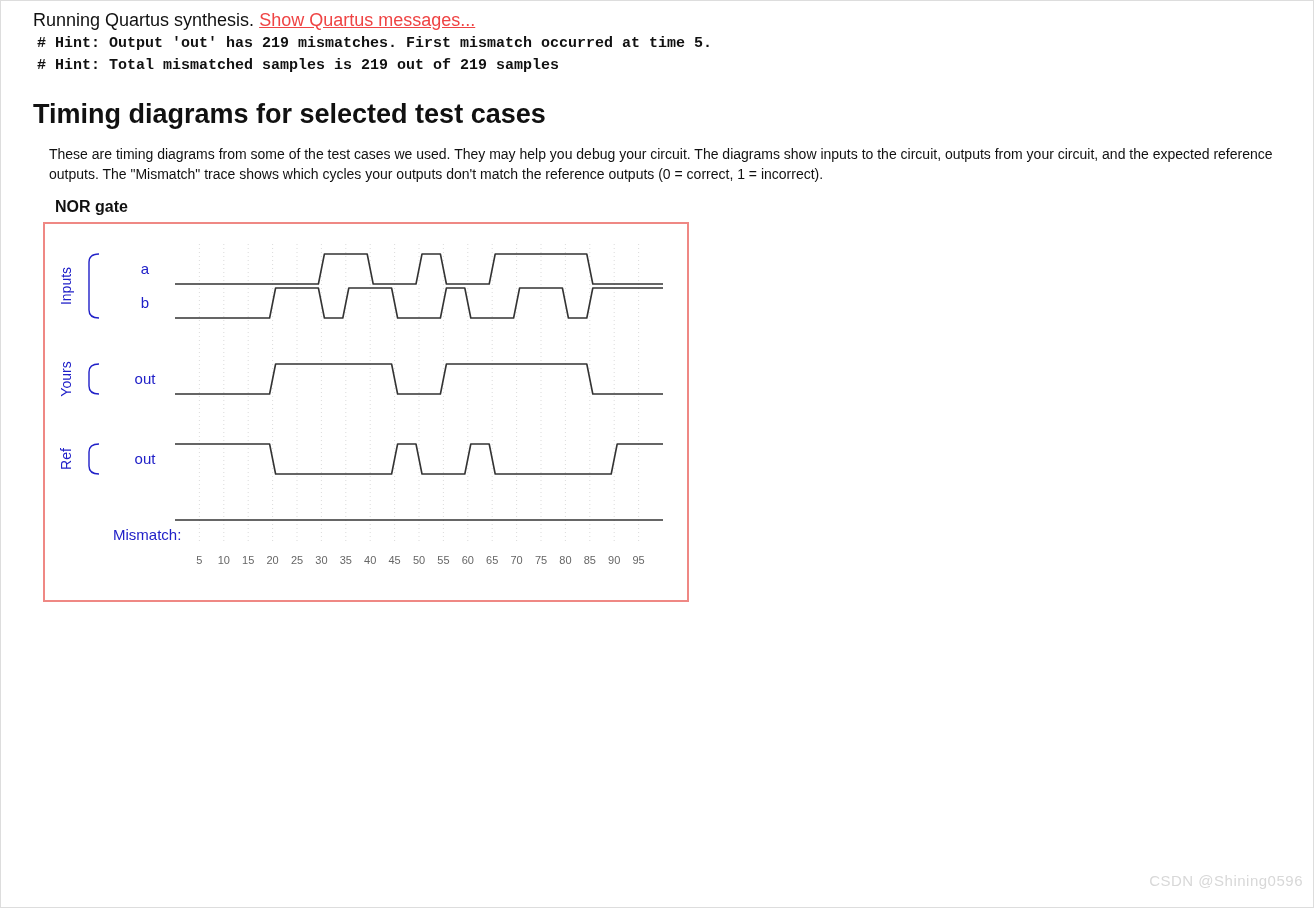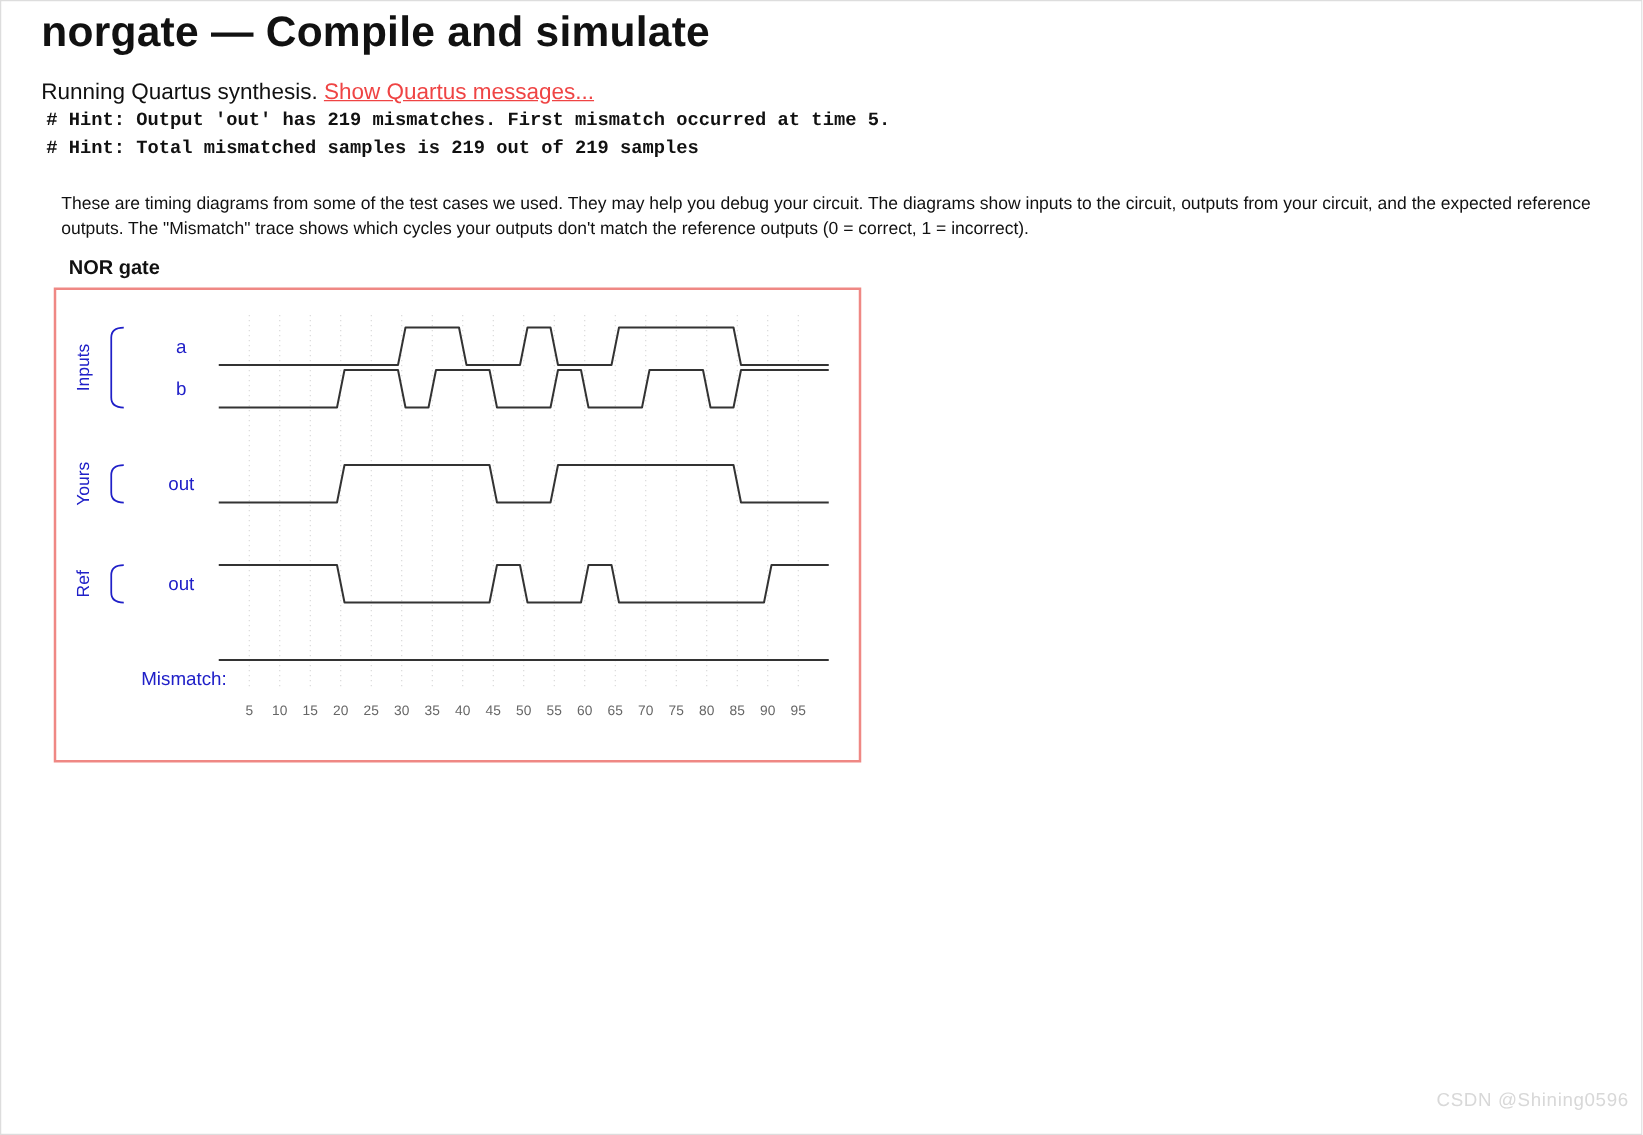--- a/index.html
+++ b/index.html
@@ -89,32 +89,32 @@
     letter-spacing: 0.5px;
     user-select: none;
   }
 </style>
 </head>
 <body>
 
 <div class="page">
   <div class="content">
 
-    <h1 class="title">norgate — Compile and simulate</h1>
 
     <div class="runline">
       <span>Running Quartus synthesis. </span>
       <a href="#" class="link">Show Quartus messages...</a>
     </div>
 
 
 
     <pre class="hints"># Hint: Output 'out' has 219 mismatches. First mismatch occurred at time 5.
 # Hint: Total mismatched samples is 219 out of 219 samples</pre>
 
+    <h2 class="subhdr">Timing diagrams for selected test cases</h2>
 
     <div class="indent diag-intro">These are timing diagrams from some of the test cases we used. They may help you debug your circuit. The diagrams show inputs to the circuit, outputs from your circuit, and the expected reference outputs. The "Mismatch" trace shows which cycles your outputs don't match the reference outputs (0 = correct, 1 = incorrect).</div>
 
     <div class="diag-title">NOR gate</div>
 
     <div class="diagram-box">
       <svg id="timing-svg" width="642" height="376">
           <line x1="154.4" y1="20" x2="154.4" y2="320" stroke="#cccccc" stroke-width="0.7" stroke-dasharray="1 3"></line>
           <text x="154.4" y="340" text-anchor="middle" font-size="11" fill="#666" font-family="Arial">5</text>
           <line x1="178.8" y1="20" x2="178.8" y2="320" stroke="#cccccc" stroke-width="0.7" stroke-dasharray="1 3"></line>

